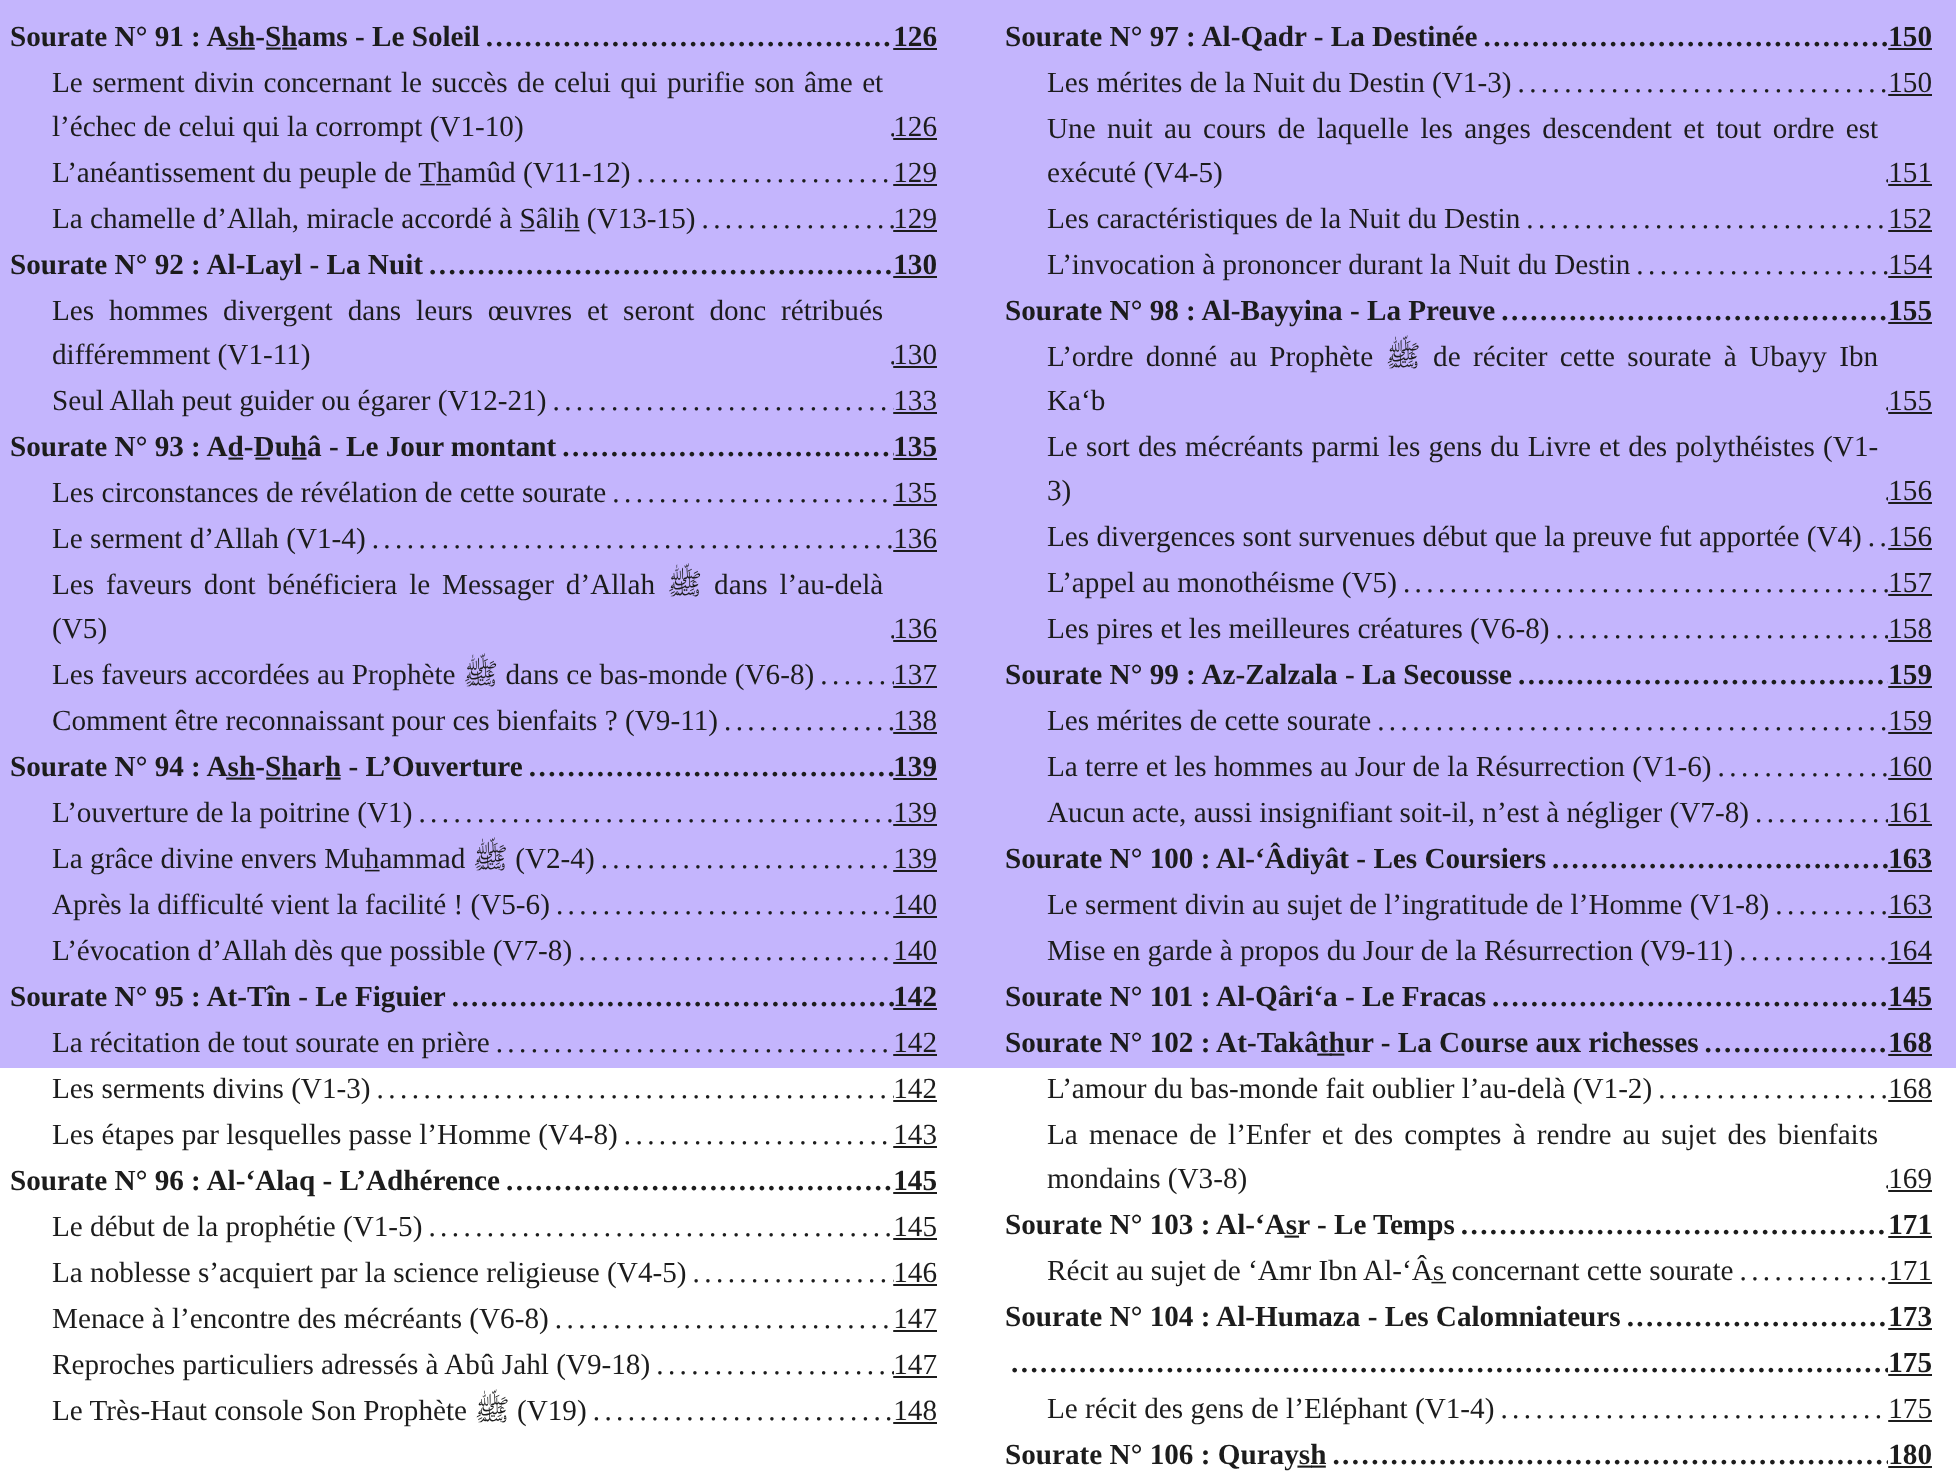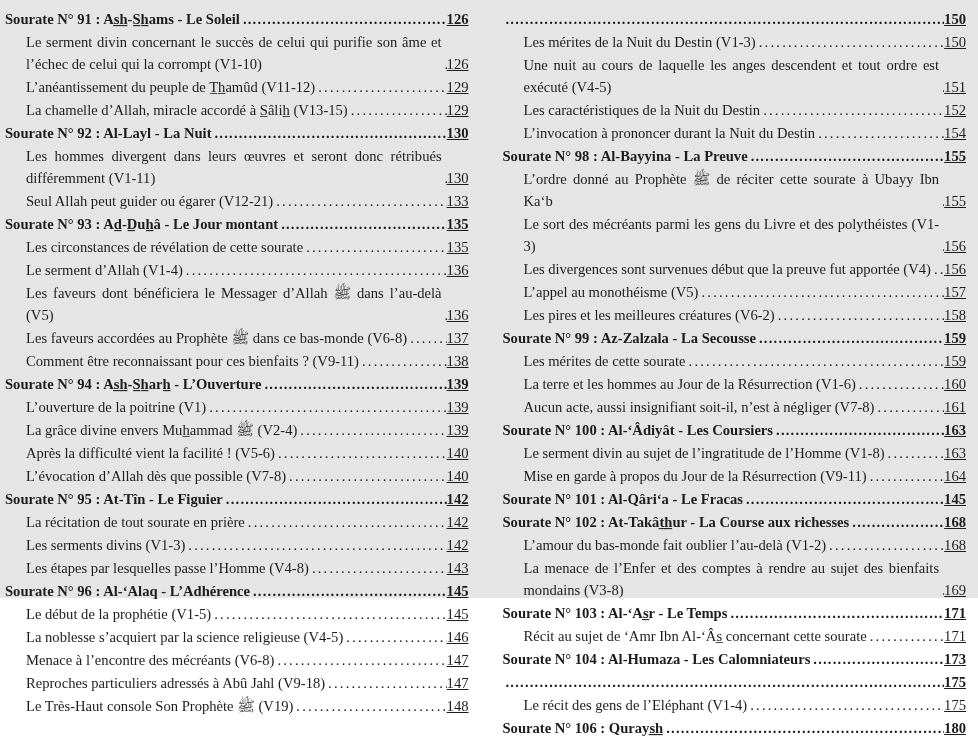--- a/index.html
+++ b/index.html
@@ -3,22 +3,22 @@
 <meta charset="utf-8">
 <style>
   html, body { margin: 0; padding: 0; }
   body {
     width: 978px; height: 738px; overflow: hidden;
     background: #ffffff;
     font-family: "Liberation Serif", "DejaVu Serif", serif;
     font-size: 14.6px; line-height: 22px; color: #1c1c1c;
   }
   .page {
-    display: flex; width: 978px; height: 598px; box-sizing: border-box;
-    padding: 8px 12px 0 5px; gap: 34px; background: #e5e5e5;
+    display: flex; width: 978px; height: 534px; box-sizing: border-box;
+    padding: 8px 12px 0 5px; gap: 34px; background: #c4b5fd;
   }
   .column { flex: 1 1 0; min-width: 0; }
   .entry { display: flex; align-items: flex-end; margin-bottom: 1px; }
   .entry .text { text-align: justify; }
   .entry.chapter { font-weight: 700; }
   .entry.chapter .text { text-align: left; }
   .entry.sub { padding-left: 21px; }
   .dots {
     flex: 1 1 0; min-width: 0; overflow: hidden; white-space: nowrap;
     height: 22px; padding: 0 2px 0 3px;
@@ -171,20 +171,21 @@
         <span class="pnum">147</span>
       </div>
       <div class="entry sub">
         <span class="text">Le Très-Haut console Son Prophète ﷺ (V19)</span>
         <span class="dots"></span>
         <span class="pnum">148</span>
       </div>
     </div>
   <div class="column">
       <div class="entry chapter">
+        <span class="text">Sourate N° 97 : Al-Qadr - La Destinée</span>
         <span class="dots"></span>
         <span class="pnum">150</span>
       </div>
       <div class="entry sub">
         <span class="text">Les mérites de la Nuit du Destin (V1-3)</span>
         <span class="dots"></span>
         <span class="pnum">150</span>
       </div>
       <div class="entry sub">
         <span class="text">Une nuit au cours de laquelle les anges descendent et tout ordre est exécuté (V4-5)</span>
@@ -220,21 +221,21 @@
         <span class="text">Les divergences sont survenues début que la preuve fut apportée (V4)</span>
         <span class="dots"></span>
         <span class="pnum">156</span>
       </div>
       <div class="entry sub">
         <span class="text">L’appel au monothéisme (V5)</span>
         <span class="dots"></span>
         <span class="pnum">157</span>
       </div>
       <div class="entry sub">
-        <span class="text">Les pires et les meilleures créatures (V6-2)</span>
+        <span class="text">Les pires et les meilleures créatures (V6-8)</span>
         <span class="dots"></span>
         <span class="pnum">158</span>
       </div>
       <div class="entry chapter">
         <span class="text">Sourate N° 99 : Az-Zalzala - La Secousse</span>
         <span class="dots"></span>
         <span class="pnum">159</span>
       </div>
       <div class="entry sub">
         <span class="text">Les mérites de cette sourate</span>

